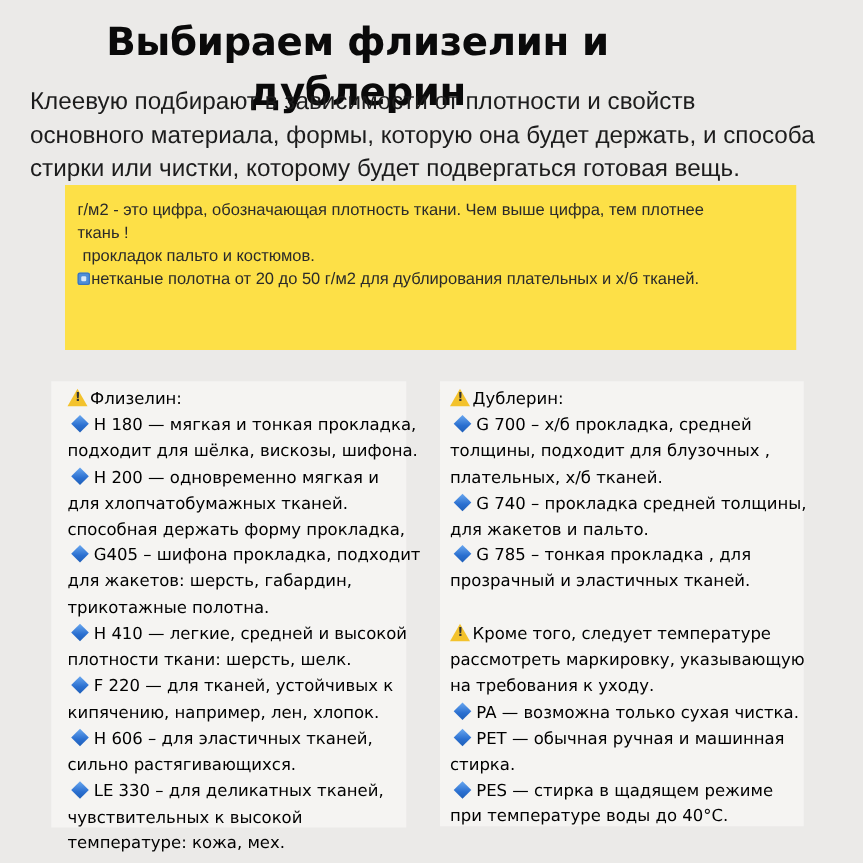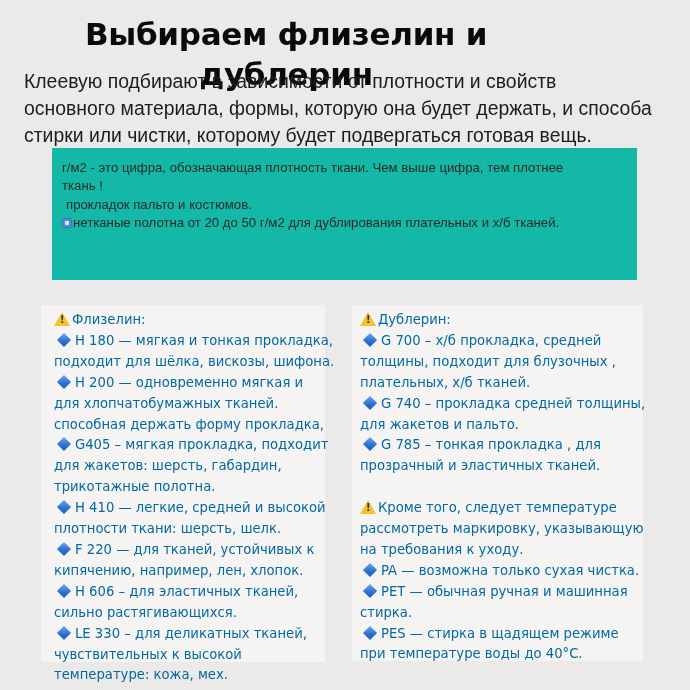--- a/index.html
+++ b/index.html
@@ -40,21 +40,21 @@
       margin: 0;
     }
     .subtitle span { display: block; white-space: nowrap; }
 
     .info-box {
       position: absolute;
       left: 52px;
       top: 148px;
       width: 585px;
       height: 132px;
-      background: #14b8a6;
+      background: #fde047;
       box-sizing: border-box;
       padding: 11px 8px 0 10px;
       font-family: "Liberation Sans", sans-serif;
       font-size: 13.2px;
       line-height: 18.3px;
       color: #2a2a2a;
     }
     .info-box .line { display: block; white-space: nowrap; }
     .info-box .indent { padding-left: 4px; }
 
@@ -78,21 +78,21 @@
       border-radius: 1px;
     }
 
     .panel {
       position: absolute;
       background: #f5f4f2;
       box-sizing: border-box;
       font-family: "DejaVu Sans", sans-serif;
       font-size: 13.2px;
       line-height: 20.9px;
-      color: #0369a1;
+      color: #000000;
     }
     .panel .line { display: block; white-space: nowrap; }
     .panel-left {
       left: 41px;
       top: 305px;
       width: 284px;
       height: 357px;
       padding: 5px 0 0 13px;
     }
     .panel-right {
@@ -156,21 +156,21 @@
 <div class="panel panel-left">
   <span class="line"><span class="warn-icon"></span><span>Флизелин:</span></span>
 
   <span class="line"><span class="diamond-icon"></span><span>H 180 — мягкая и тонкая прокладка,</span></span>
   <span class="line">подходит для шёлка, вискозы, шифона.</span>
 
   <span class="line"><span class="diamond-icon"></span><span>H 200 — одновременно мягкая и</span></span>
   <span class="line">для хлопчатобумажных тканей.</span>
   <span class="line">способная держать форму прокладка,</span>
 
-  <span class="line"><span class="diamond-icon"></span><span>G405 – мягкая прокладка, подходит</span></span>
+  <span class="line"><span class="diamond-icon"></span><span>G405 – шифона прокладка, подходит</span></span>
   <span class="line">для жакетов: шерсть, габардин,</span>
   <span class="line">трикотажные полотна.</span>
 
   <span class="line"><span class="diamond-icon"></span><span>H 410 — легкие, средней и высокой</span></span>
   <span class="line">плотности ткани: шерсть, шелк.</span>
 
   <span class="line"><span class="diamond-icon"></span><span>F 220 — для тканей, устойчивых к</span></span>
   <span class="line">кипячению, например, лен, хлопок.</span>
 
   <span class="line"><span class="diamond-icon"></span><span>H 606 – для эластичных тканей,</span></span>

